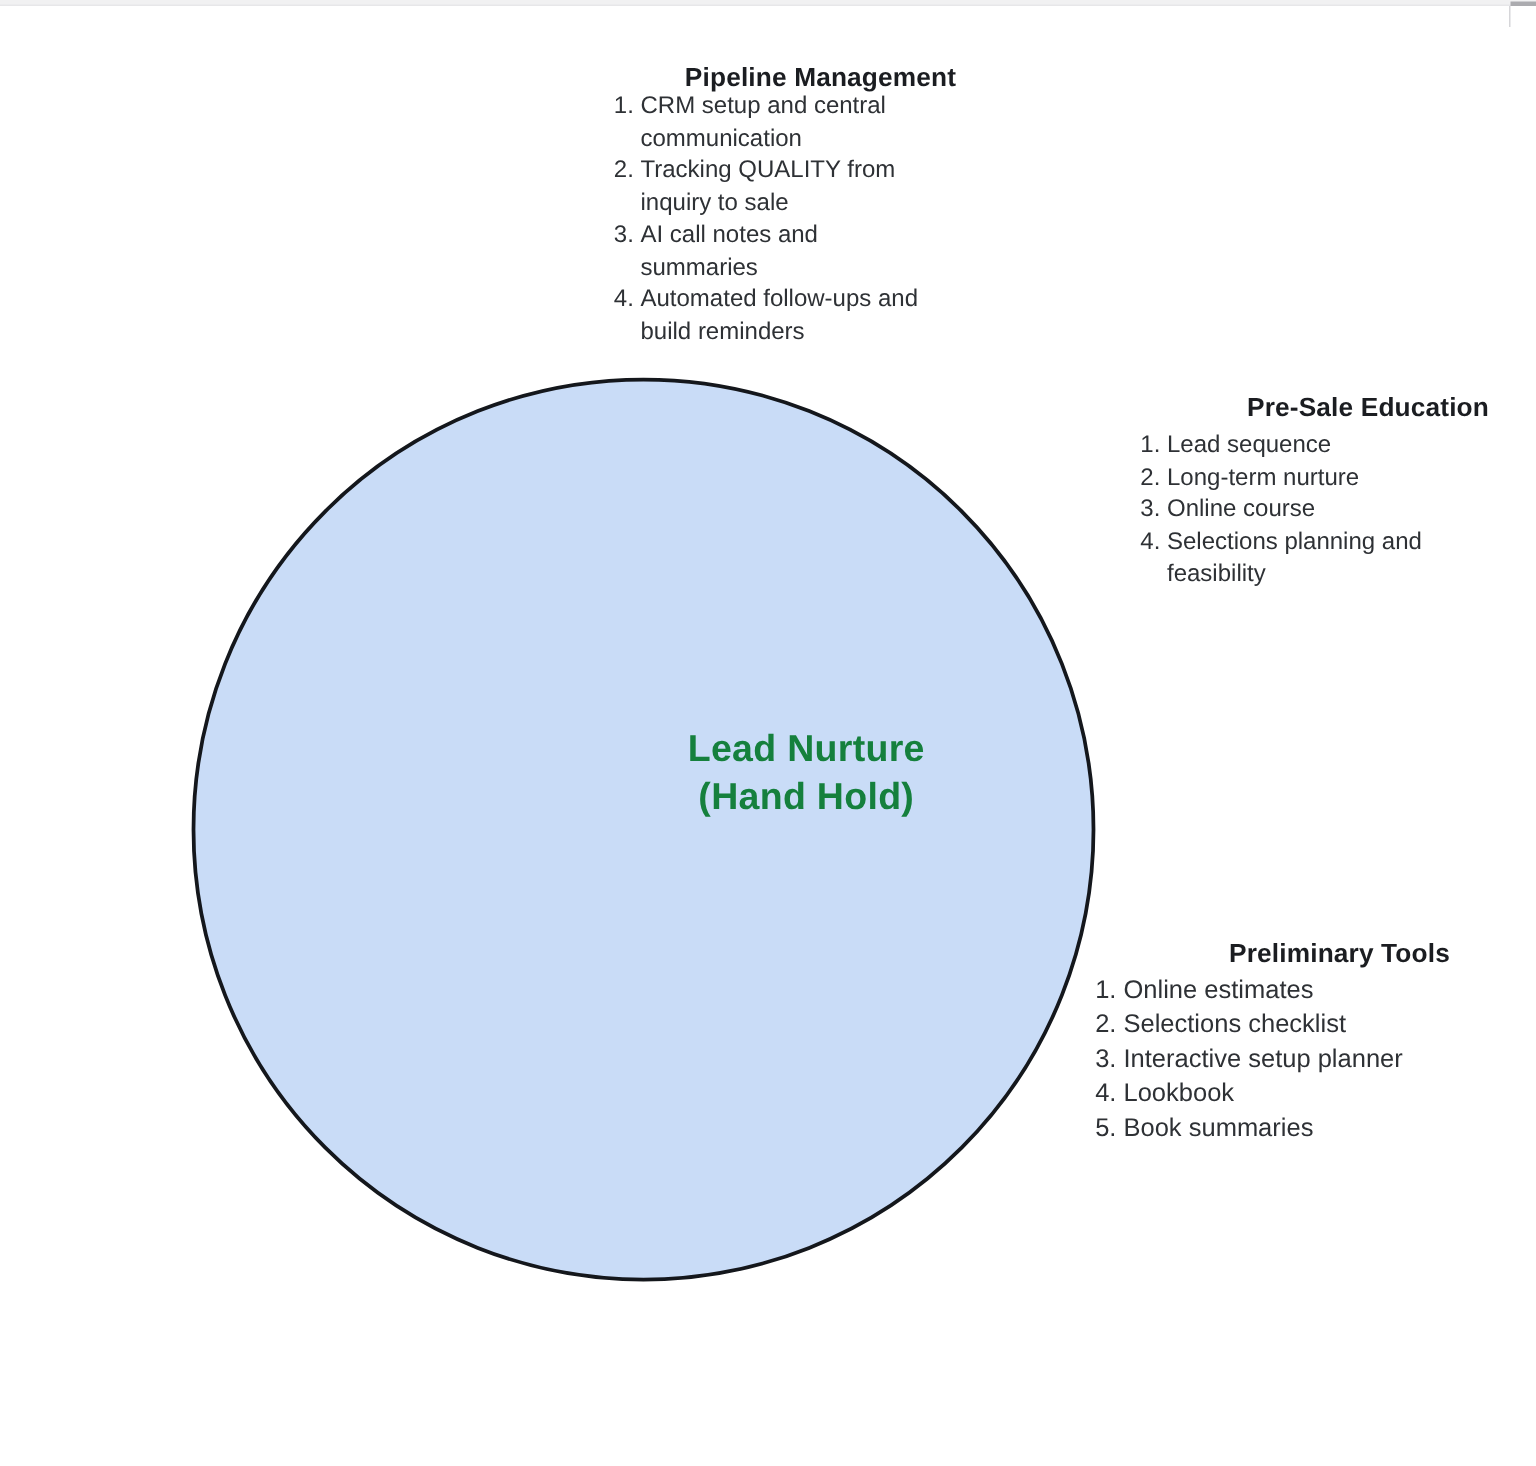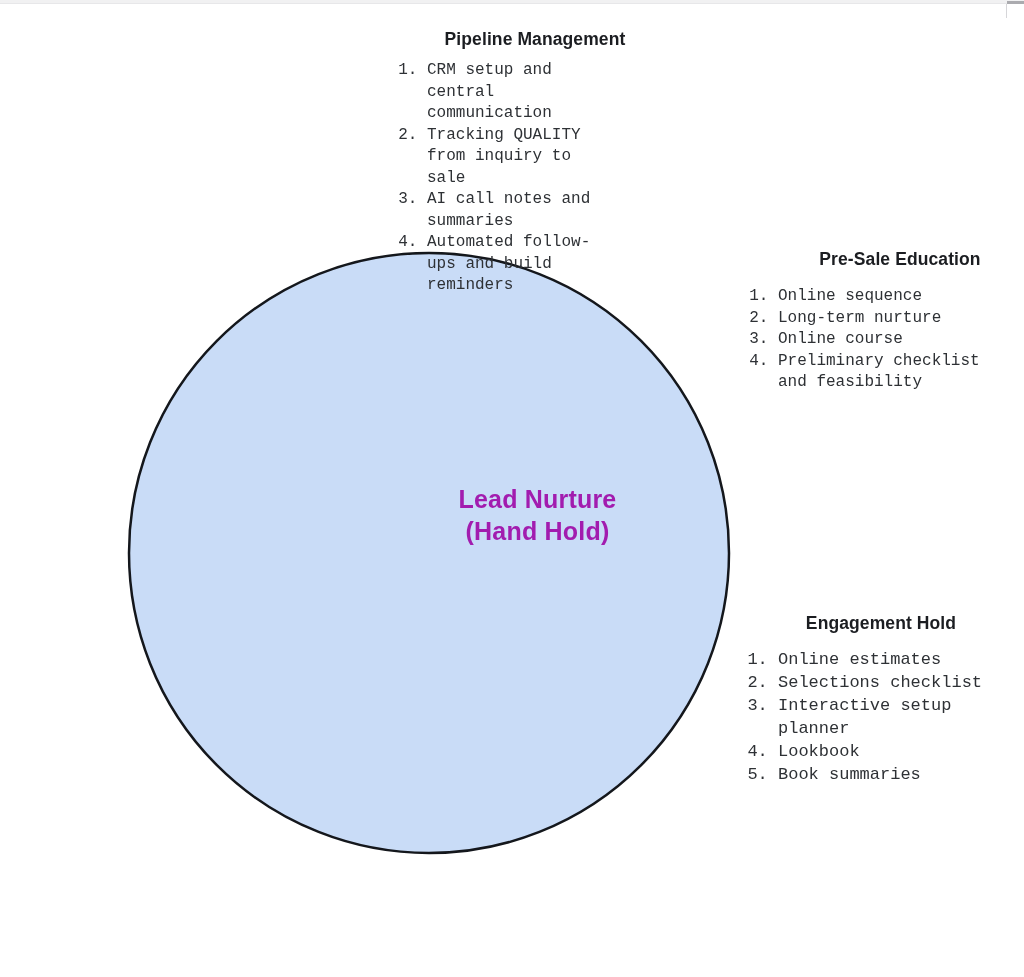--- a/index.html
+++ b/index.html
@@ -45,49 +45,48 @@
     width: 1024px; height: 977px;
   }
   .circle-label {
     position: absolute;
     left: 420px; top: 483px;
     width: 235px;
     text-align: center;
     font-weight: bold;
     font-size: 25px;
     line-height: 32px;
-    color: #a21caf;
+    color: #15803d;
     letter-spacing: 0.2px;
   }
   .sec-title {
     position: absolute;
-    margin: 0;
+    margin: 12px;
     font-weight: bold;
     font-size: 17.5px;
     line-height: 24px;
     color: #1b1d21;
     text-align: center;
     letter-spacing: 0.1px;
   }
   ol.sec-list {
     position: absolute;
     margin: 0;
     padding: 0 0 0 30px;
     list-style: decimal outside;
     color: #2e3135;
     font-size: 16px;
     line-height: 21.5px;
-    font-family: Liberation Mono, monospace;
   }
   #pm-title { left: 415px; top: 27px;  width: 240px; }
   #pm-list  { left: 397px; top: 60px;  width: 185px; }
   #ps-title { left: 780px; top: 247px; width: 240px; }
   #ps-list  { left: 748px; top: 286px; width: 212px; }
   #et-title { left: 761px; top: 611px; width: 240px; }
-  #et-list  { left: 748px; top: 648px; width: 240px; font-size: 17px; line-height: 23px; }
+  #et-list  { left: 719px; top: 648px; width: 240px; font-size: 17px; line-height: 23px; }
 </style>
 </head>
 <body>
 
 <div class="canvas">
 
   <div class="top-strip"></div>
   <div class="scroll-thumb"></div>
   <div class="scroll-line"></div>
 
@@ -103,27 +102,27 @@
   <h3 class="sec-title" id="pm-title">Pipeline Management</h3>
   <ol class="sec-list" id="pm-list">
     <li>CRM setup and central communication</li>
     <li>Tracking QUALITY from inquiry to sale</li>
     <li>AI call notes and summaries</li>
     <li>Automated follow-ups and build reminders</li>
   </ol>
 
   <h3 class="sec-title" id="ps-title">Pre-Sale Education</h3>
   <ol class="sec-list" id="ps-list">
-    <li>Online sequence</li>
+    <li>Lead sequence</li>
     <li>Long-term nurture</li>
     <li>Online course</li>
-    <li>Preliminary checklist and feasibility</li>
+    <li>Selections planning and feasibility</li>
   </ol>
 
-  <h3 class="sec-title" id="et-title">Engagement Hold</h3>
+  <h3 class="sec-title" id="et-title">Preliminary Tools</h3>
   <ol class="sec-list" id="et-list">
     <li>Online estimates</li>
     <li>Selections checklist</li>
     <li>Interactive setup planner</li>
     <li>Lookbook</li>
     <li>Book summaries</li>
   </ol>
 
 </div>
 

